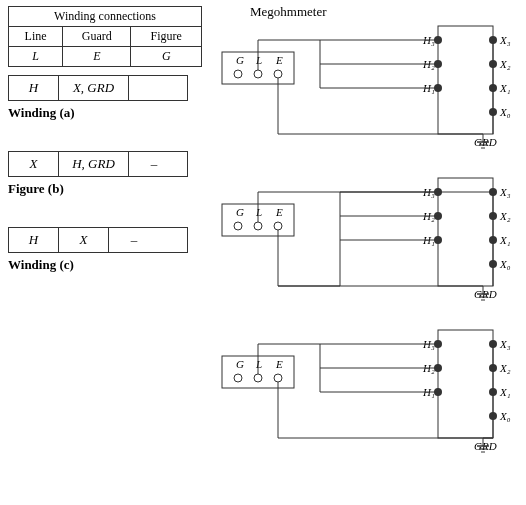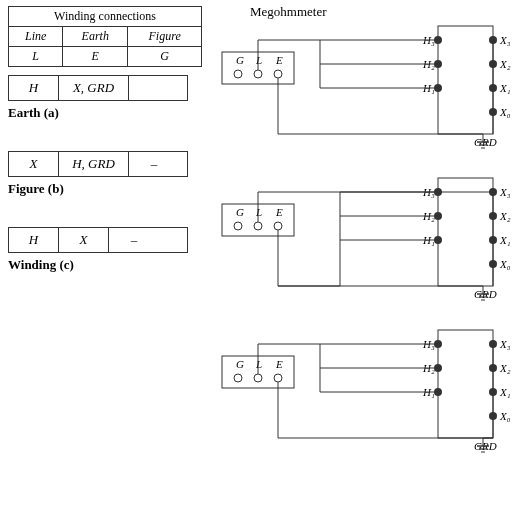--- a/index.html
+++ b/index.html
@@ -42,21 +42,20 @@
     }
     .winding-table th, .winding-table td {
       border: 1px solid #333;
       text-align: center;
       padding: 2px 4px;
       font-size: 12px;
       font-weight: normal;
     }
     .winding-table th {
       font-weight: normal;
-      font-style: italic;
     }
 
     
     .conn-box {
       display: flex;
       border: 1px solid #333;
       margin-bottom: 4px;
       width: 180px;
     }
     .conn-cell {
@@ -97,39 +96,39 @@
 <div class="page">
 
   <div class="left-col">
 
     <div>
       <div class="winding-title">Winding connections</div>
       <table class="winding-table">
         <tbody>
             <tr>
           <th>Line</th>
-          <th>Earth</th>
+          <th>Guard</th>
           <th>Figure</th>
         </tr>
         <tr>
           <td style="font-style:italic;">L</td>
           <td style="font-style:italic;">E</td>
           <td style="font-style:italic;">G</td>
         </tr>
       </tbody>
         </table>
     </div>
 
     <div class="left-section fig-a-top">
       <div class="conn-box">
         <div class="conn-cell" style="font-style:italic;">H</div>
         <div class="conn-cell" style="font-style:italic; min-width:70px;">X, GRD</div>
         <div class="conn-cell"></div>
       </div>
-      <div class="figure-label">Earth (a)</div>
+      <div class="figure-label">Winding (a)</div>
     </div>
 
     <div class="left-section" style="margin-top:30px;">
       <div class="conn-box">
         <div class="conn-cell" style="font-style:italic;">X</div>
         <div class="conn-cell" style="min-width:70px;">H, GRD</div>
         <div class="conn-cell">–</div>
       </div>
       <div class="figure-label">Figure (b)</div>
     </div>

